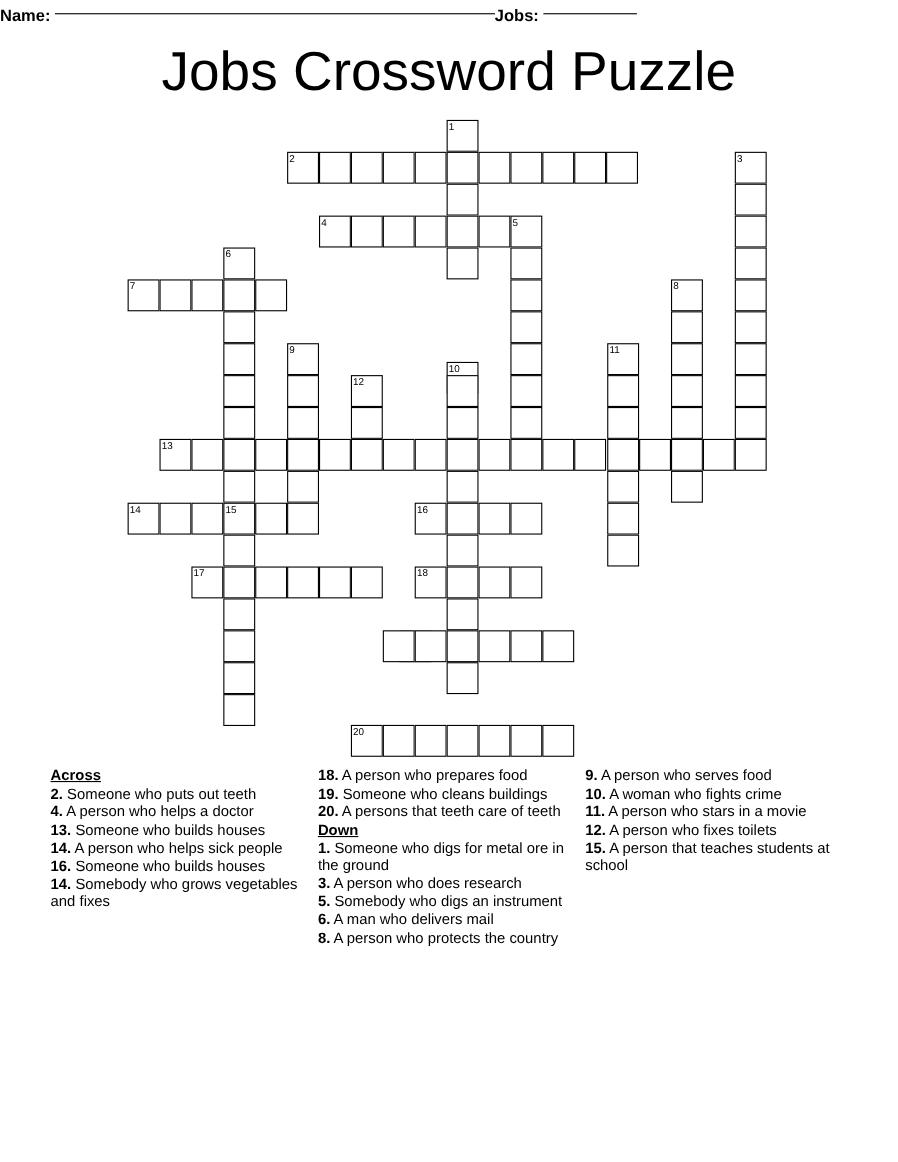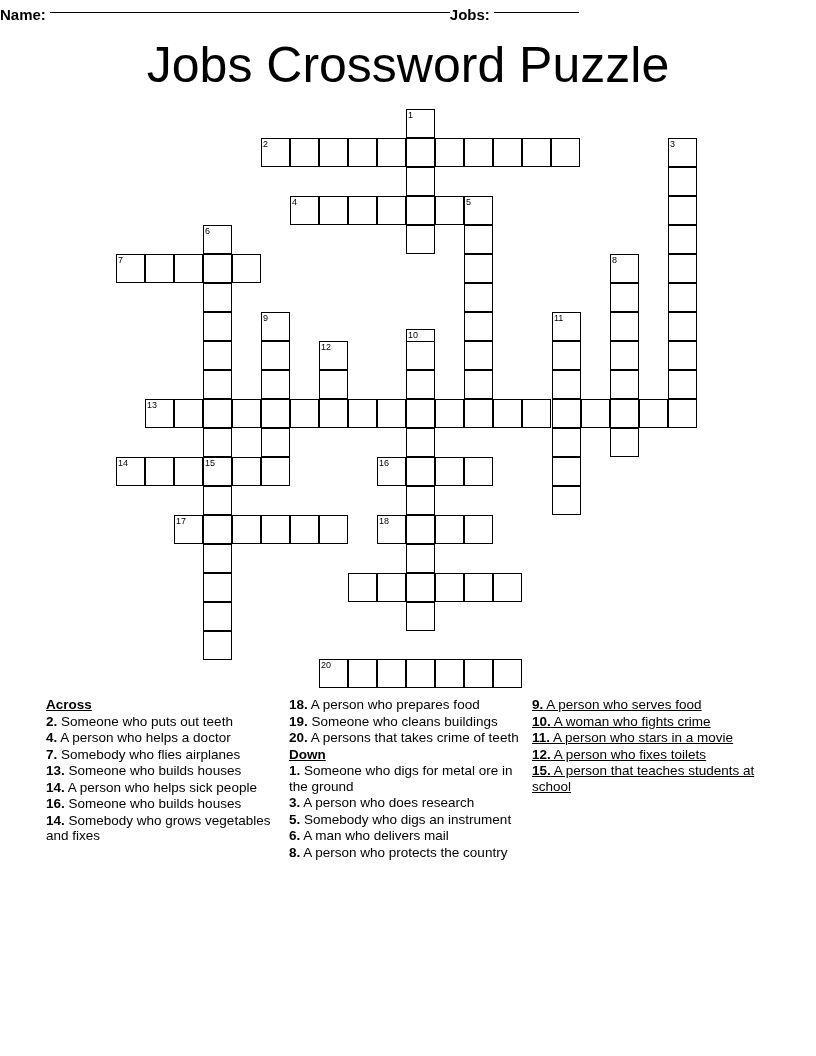--- a/index.html
+++ b/index.html
@@ -87,21 +87,21 @@
     top: 697px;
     left: 46px;
     width: 740px;
     height: 260px;
     display: flex;
     gap: 0px;
     font-size: 13.5px;
     line-height: 15.5px;
   }
   .clue-col { width: 243px; padding-right: 8px; box-sizing: border-box; }
-  .clue-col.col3 { width: 248px; text-decoration: underline; }
+  .clue-col.col3 { width: 248px; }
   .clue-head {
     font-weight: bold;
     text-decoration: underline;
     margin-bottom: 1px;
   }
   .clue {
     margin: 0 0 1px 0;
   }
   .clue b { font-weight: bold; }
 </style>
@@ -291,32 +291,31 @@
       <div class="cell" style="left: 464px; top: 551px;"></div>
       <div class="cell" style="left: 493px; top: 551px;"></div>
     </div>
 
   <div class="clues">
     <div class="clue-col col1">
       <div class="clue-head">Across</div>
       <div id="col1">
           <div class="clue"><b>2.</b><span> Someone who puts out teeth</span></div>
           <div class="clue"><b>4.</b><span> A person who helps a doctor</span></div>
-          <div class="clue"><b>7.</b><span> Somebody who flies airplanes</span></div>
           <div class="clue"><b>13.</b><span> Someone who builds houses</span></div>
           <div class="clue"><b>14.</b><span> A person who helps sick people</span></div>
           <div class="clue"><b>16.</b><span> Someone who builds houses</span></div>
           <div class="clue"><b>14.</b><span> Somebody who grows vegetables and fixes</span></div>
         </div>
     </div>
     <div class="clue-col col2">
       <div id="col2a">
           <div class="clue"><b>18.</b><span> A person who prepares food</span></div>
           <div class="clue"><b>19.</b><span> Someone who cleans buildings</span></div>
-          <div class="clue"><b>20.</b><span> A persons that takes crime of teeth</span></div>
+          <div class="clue"><b>20.</b><span> A persons that teeth care of teeth</span></div>
         </div>
       <div class="clue-head">Down</div>
       <div id="col2b">
           <div class="clue"><b>1.</b><span> Someone who digs for metal ore in the ground</span></div>
           <div class="clue"><b>3.</b><span> A person who does research</span></div>
           <div class="clue"><b>5.</b><span> Somebody who digs an instrument</span></div>
           <div class="clue"><b>6.</b><span> A man who delivers mail</span></div>
           <div class="clue"><b>8.</b><span> A person who protects the country</span></div>
         </div>
     </div>

